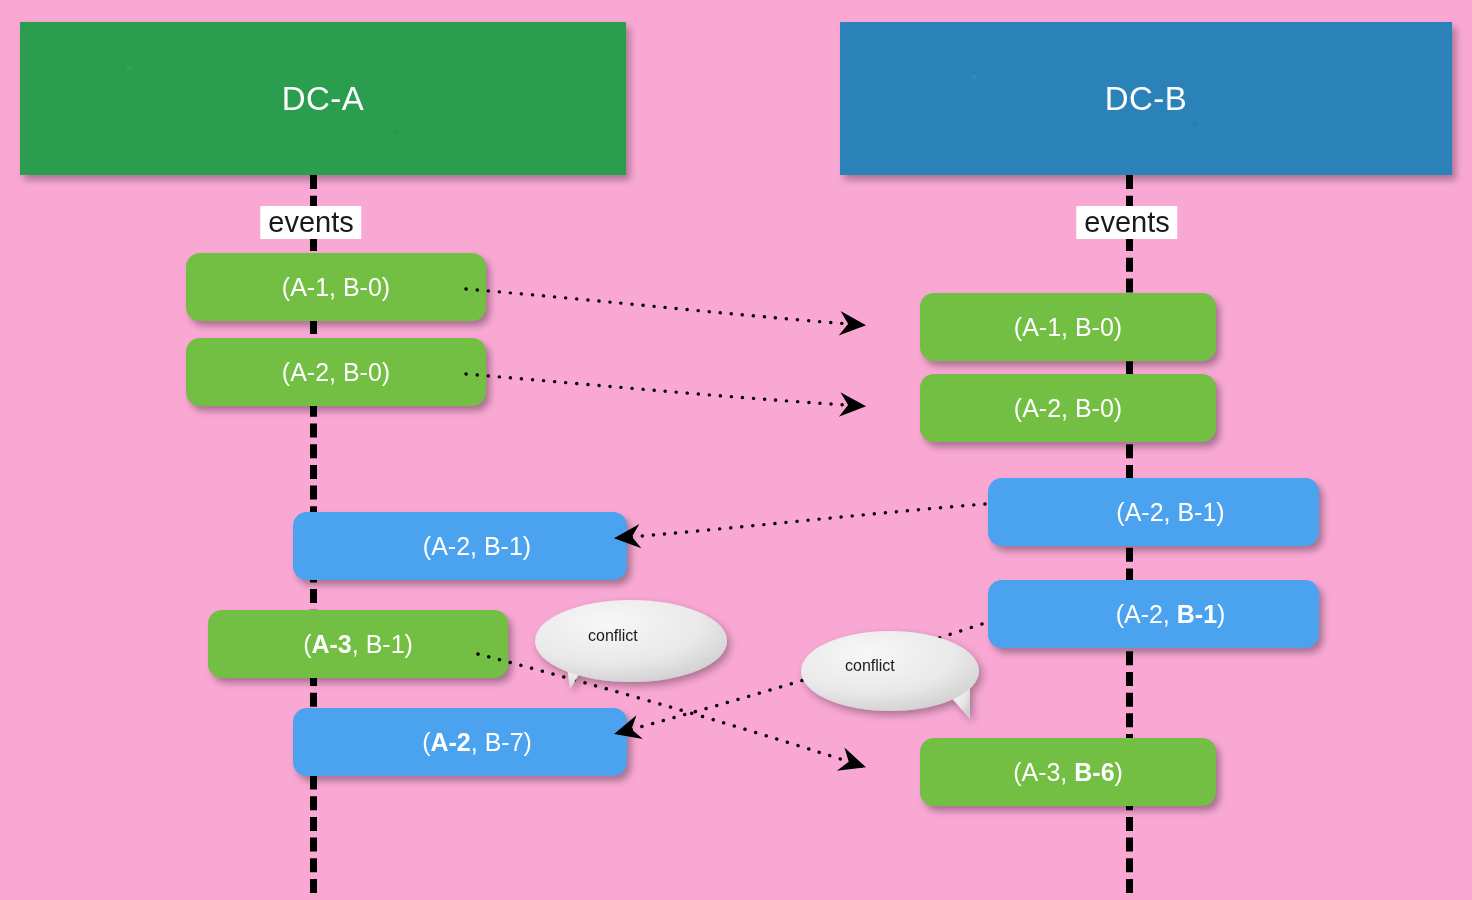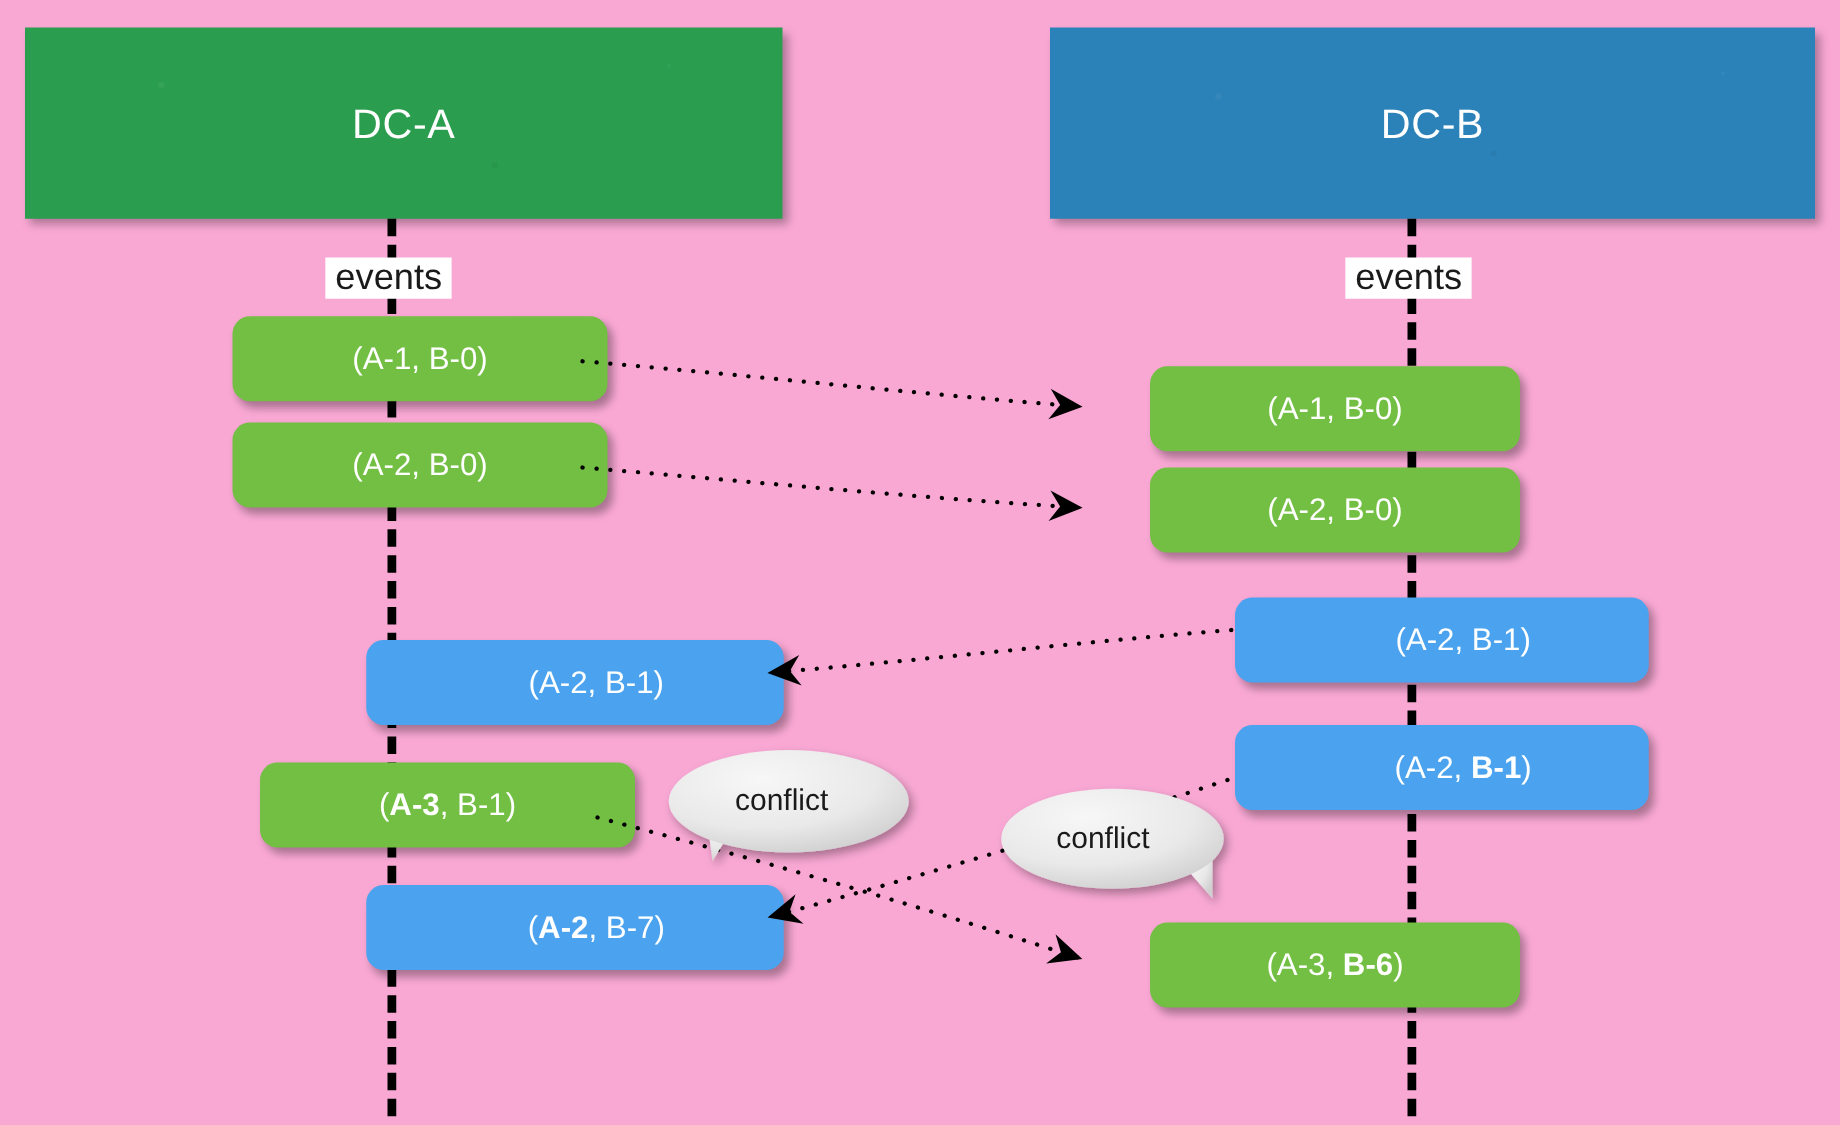--- a/index.html
+++ b/index.html
@@ -84,21 +84,21 @@
   .event-box b { font-weight: bold; }
 
   
   .bubble-wrap {
     position: absolute;
     z-index: 6;
   }
   .bubble-wrap svg { display: block; overflow: visible; }
   .bubble-label {
     position: absolute;
-    font-size: 24px;
+    font-size: 16px;
     color: #1a1a1a;
     white-space: nowrap;
     text-align: center;
   }
 
   
   #arrows {
     position: absolute;
     left: 0; top: 0;
     width: 1472px; height: 900px;

